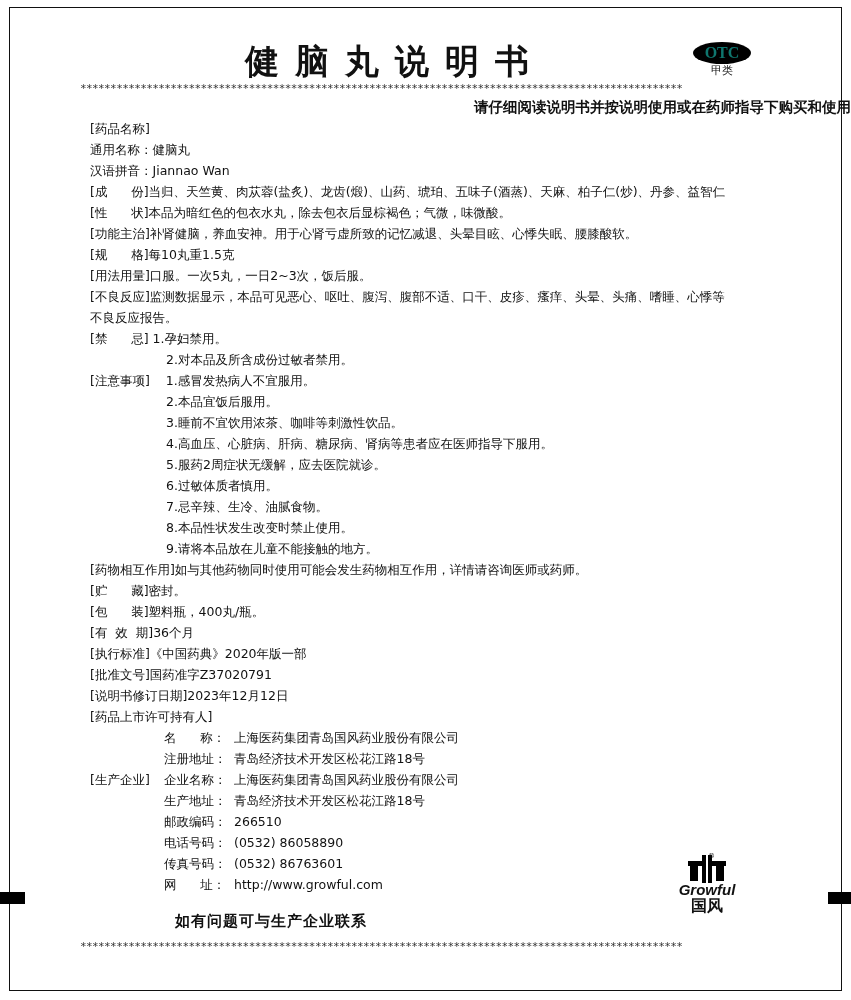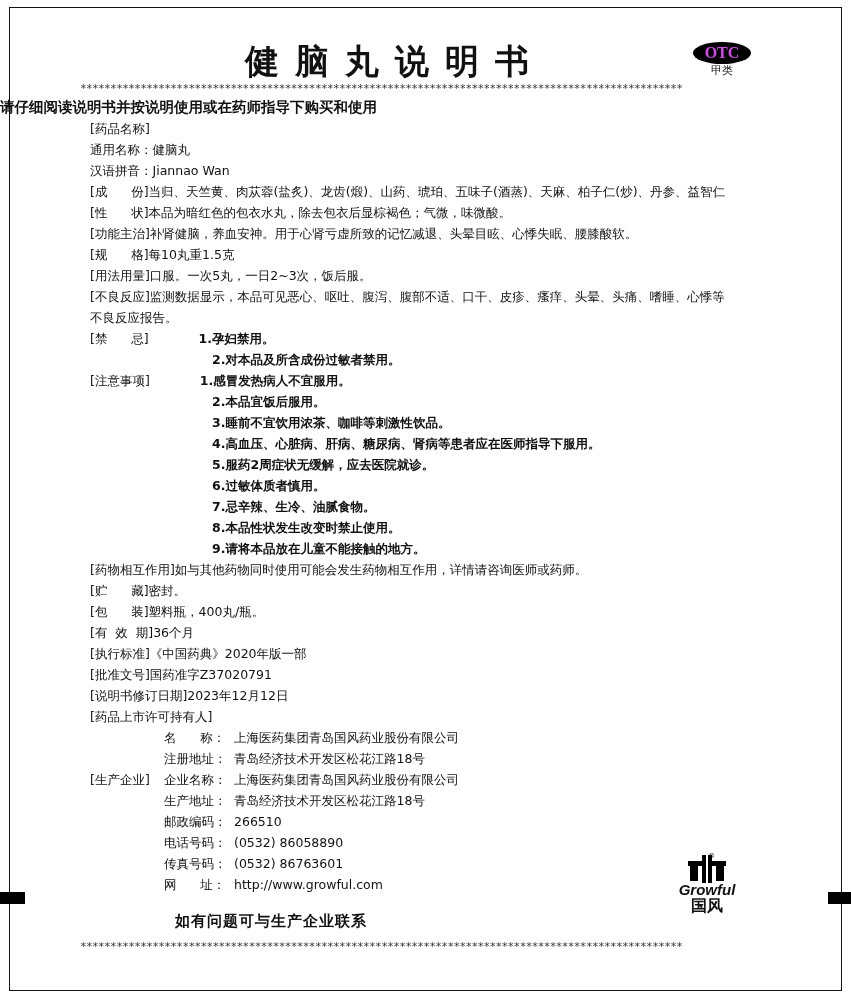--- a/index.html
+++ b/index.html
@@ -6,34 +6,34 @@
   body { width: 851px; height: 1000px; position: relative; overflow: hidden;
          font-family: "DejaVu Sans", "Liberation Sans", sans-serif; color: #111; }
   .frame { position: absolute; left: 9px; top: 7px; width: 833px; height: 984px;
            border: 1.5px solid #111; box-sizing: border-box; }
   .tab { position: absolute; width: 25px; height: 12px; background: #000; }
   .tab.left { left: 0; top: 892px; }
   .tab.right { left: 828px; top: 892px; }
   .title { position: absolute; left: 0; width: 790px; top: 40px; text-align: center;
            font-size: 34px; font-weight: bold; letter-spacing: 16px; line-height: 42px; }
   .otc { position: absolute; left: 693px; top: 42px; width: 58px; height: 22px; background: #000;
-         border-radius: 50%; color: #d946ef; font-family: "Liberation Serif", serif; font-weight: bold;
+         border-radius: 50%; color: #0f766e; font-family: "Liberation Serif", serif; font-weight: bold;
          font-size: 16px; line-height: 22px; text-align: center; }
   .otc-class { position: absolute; left: 706px; top: 64px; width: 32px; text-align: center;
                font-size: 11px; line-height: 14px; }
   .stars { position: absolute; left: 40px; width: 770px; font-family: "DejaVu Sans Mono", monospace;
            font-size: 11px; letter-spacing: -0.6px; white-space: nowrap; overflow: hidden; color: #333; }
   .stars.top { top: 82px; left: 80px; width: 700px; }
   .stars.bottom { top: 940px; left: 80px; width: 700px; }
-  .subtitle { position: absolute; left: 0; width: 851px; top: 97px; text-align: left;
+  .subtitle { position: absolute; left: 0; width: 851px; top: 97px; text-align: right;
               font-size: 14.5px; font-weight: bold; line-height: 20px; }
   .body { position: absolute; left: 90px; top: 118px; width: 700px; font-size: 12.5px; line-height: 21px; }
   .row { display: flex; white-space: nowrap; }
   .lbl { font-weight: normal; white-space: pre; }
-  .bold { font-weight: bold; margin-left: 46px; }
+  .bold { font-weight: normal; }
   .indent { padding-left: 76px; }
   .sub-row { display: flex; padding-left: 74px; }
   .sub-lbl { width: 70px; white-space: pre; }
   .contact { position: absolute; left: 175px; top: 912px; font-size: 15px; font-weight: bold; letter-spacing: 1px; }
   .logo { position: absolute; left: 672px; top: 855px; width: 70px; text-align: center; }
   .logo .mark { width: 38px; height: 28px; margin: 0 auto; position: relative; }
   .logo .mark span { position: absolute; background: #000; }
   .logo .en { font-family: "Liberation Sans", sans-serif; font-weight: bold; font-style: italic; font-size: 15px; line-height: 14px; }
   .logo .cn { font-weight: bold; font-size: 16px; line-height: 18px; }
 </style>
@@ -93,21 +93,21 @@
     </div>
 
   <div class="row">
       <span class="lbl">[禁      忌]</span>
       <span class="bold" style="padding-left:4px">1.孕妇禁用。</span>
     </div>
   <div class="row bold indent">2.对本品及所含成份过敏者禁用。</div>
 
   <div class="row">
       <span class="lbl">[注意事项]</span>
-      <span class="bold" style="padding-left:4px">1.感冒发热病人不宜服用。</span>
+      <span class="bold" style="padding-left:16px">1.感冒发热病人不宜服用。</span>
     </div>
   <div class="row bold indent">2.本品宜饭后服用。</div>
   <div class="row bold indent">3.睡前不宜饮用浓茶、咖啡等刺激性饮品。</div>
   <div class="row bold indent">4.高血压、心脏病、肝病、糖尿病、肾病等患者应在医师指导下服用。</div>
   <div class="row bold indent">5.服药2周症状无缓解，应去医院就诊。</div>
   <div class="row bold indent">6.过敏体质者慎用。</div>
   <div class="row bold indent">7.忌辛辣、生冷、油腻食物。</div>
   <div class="row bold indent">8.本品性状发生改变时禁止使用。</div>
   <div class="row bold indent">9.请将本品放在儿童不能接触的地方。</div>
 

